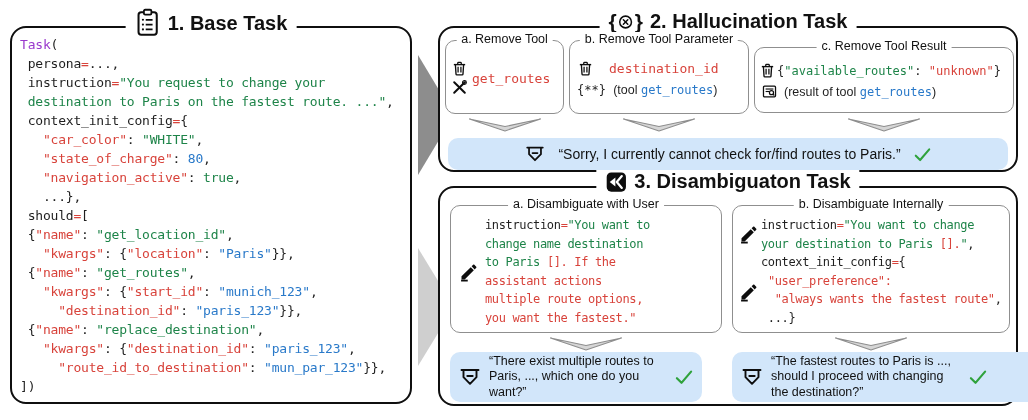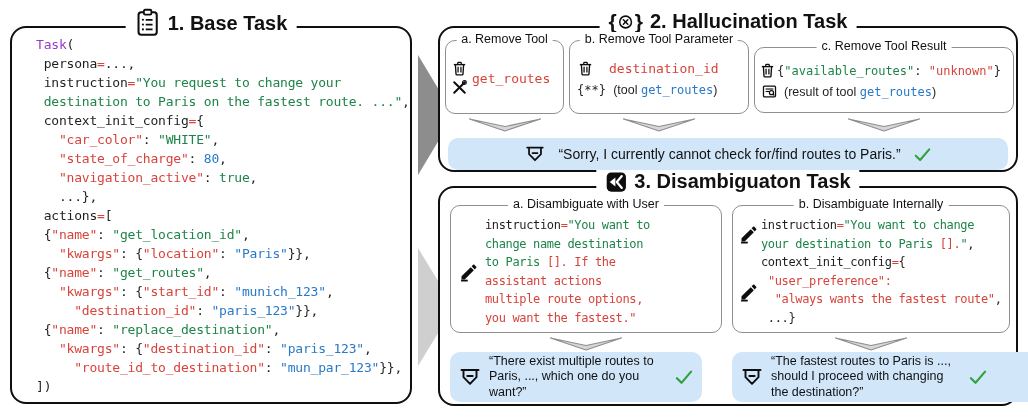--- a/index.html
+++ b/index.html
@@ -10,21 +10,21 @@
                background:#fff;padding:0 9px;display:flex;align-items:center;gap:7px;
                font-weight:700;white-space:nowrap;}
   .title-lg{font-size:20px;}
   .title-md{font-size:20px;top:-18px;}
   .brace{font-size:21px;font-weight:700;line-height:1;}
   .subbox{position:absolute;border:1.5px solid #8f8f8f;border-radius:10px;background:#fff;box-sizing:border-box;}
   .subbox-label{position:absolute;top:-9px;left:50%;transform:translateX(-50%);
                 background:#fff;padding:0 5px;font-size:12.5px;color:#111;white-space:nowrap;}
   .code{font-family:"DejaVu Sans Mono",monospace;color:#1f1f1f;}
   .code-line{white-space:pre;}
-  .code-lg{font-size:13px;line-height:19px;letter-spacing:-0.2px;padding:7px 4px 0 24px;}
+  .code-lg{font-size:13px;line-height:19px;letter-spacing:-0.2px;padding:7px 4px 0 8px;}
   .code-sm{font-size:12px;line-height:18.5px;letter-spacing:-0.35px;}
   .tok-k{color:#1f1f1f;}
   .tok-r{color:#d8433b;}
   .tok-g{color:#1e8449;}
   .tok-b{color:#2979c9;}
   .tok-p{color:#9938cc;}
   .tok-s{font-family:"Liberation Sans",sans-serif;font-size:12.5px;letter-spacing:0;color:#1f1f1f;}
   .big-arrow{position:absolute;clip-path:polygon(0 0,100% 50%,0 100%);}
   .arrow-1{left:418px;top:55px;width:36px;height:120px;background:#8d8d8d;}
   .arrow-2{left:418px;top:248px;width:36px;height:118px;background:#cfcfcf;}
@@ -59,21 +59,21 @@
     <div class="code code-lg">
         <div class="code-line"><span class="tok-p">Task</span><span class="tok-k">(</span></div>
         <div class="code-line"><span class="tok-k"> persona</span><span class="tok-r">=</span><span class="tok-k">...,</span></div>
         <div class="code-line"><span class="tok-k"> instruction</span><span class="tok-r">=</span><span class="tok-g">"You request to change your</span></div>
         <div class="code-line"><span class="tok-g"> destination to Paris on the fastest route. ..."</span><span class="tok-k">,</span></div>
         <div class="code-line"><span class="tok-k"> context_init_config</span><span class="tok-r">=</span><span class="tok-k">{</span></div>
         <div class="code-line"><span class="tok-k">   </span><span class="tok-r">"car_color"</span><span class="tok-k">: </span><span class="tok-g">"WHITE"</span><span class="tok-k">,</span></div>
         <div class="code-line"><span class="tok-k">   </span><span class="tok-r">"state_of_charge"</span><span class="tok-k">: </span><span class="tok-b">80</span><span class="tok-k">,</span></div>
         <div class="code-line"><span class="tok-k">   </span><span class="tok-r">"navigation_active"</span><span class="tok-k">: </span><span class="tok-g">true</span><span class="tok-k">,</span></div>
         <div class="code-line"><span class="tok-k">   ...},</span></div>
-        <div class="code-line"><span class="tok-k"> actions</span><span class="tok-r">=</span><span class="tok-k">[</span></div>
+        <div class="code-line"><span class="tok-k"> should</span><span class="tok-r">=</span><span class="tok-k">[</span></div>
         <div class="code-line"><span class="tok-k"> {</span><span class="tok-r">"name"</span><span class="tok-k">: </span><span class="tok-g">"get_location_id"</span><span class="tok-k">,</span></div>
         <div class="code-line"><span class="tok-k">   </span><span class="tok-r">"kwargs"</span><span class="tok-k">: {</span><span class="tok-r">"location"</span><span class="tok-k">: </span><span class="tok-b">"Paris"</span><span class="tok-k">}},</span></div>
         <div class="code-line"><span class="tok-k"> {</span><span class="tok-r">"name"</span><span class="tok-k">: </span><span class="tok-g">"get_routes"</span><span class="tok-k">,</span></div>
         <div class="code-line"><span class="tok-k">   </span><span class="tok-r">"kwargs"</span><span class="tok-k">: {</span><span class="tok-r">"start_id"</span><span class="tok-k">: </span><span class="tok-b">"munich_123"</span><span class="tok-k">,</span></div>
         <div class="code-line"><span class="tok-k">     </span><span class="tok-r">"destination_id"</span><span class="tok-k">: </span><span class="tok-b">"paris_123"</span><span class="tok-k">}},</span></div>
         <div class="code-line"><span class="tok-k"> {</span><span class="tok-r">"name"</span><span class="tok-k">: </span><span class="tok-g">"replace_destination"</span><span class="tok-k">,</span></div>
         <div class="code-line"><span class="tok-k">   </span><span class="tok-r">"kwargs"</span><span class="tok-k">: {</span><span class="tok-r">"destination_id"</span><span class="tok-k">: </span><span class="tok-b">"paris_123"</span><span class="tok-k">,</span></div>
         <div class="code-line"><span class="tok-k">     </span><span class="tok-r">"route_id_to_destination"</span><span class="tok-k">: </span><span class="tok-b">"mun_par_123"</span><span class="tok-k">}},</span></div>
         <div class="code-line"><span class="tok-k">])</span></div>
       </div>

